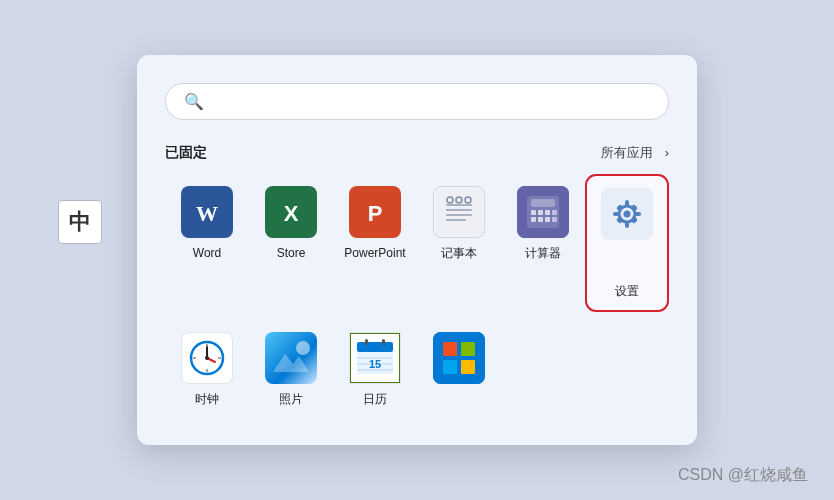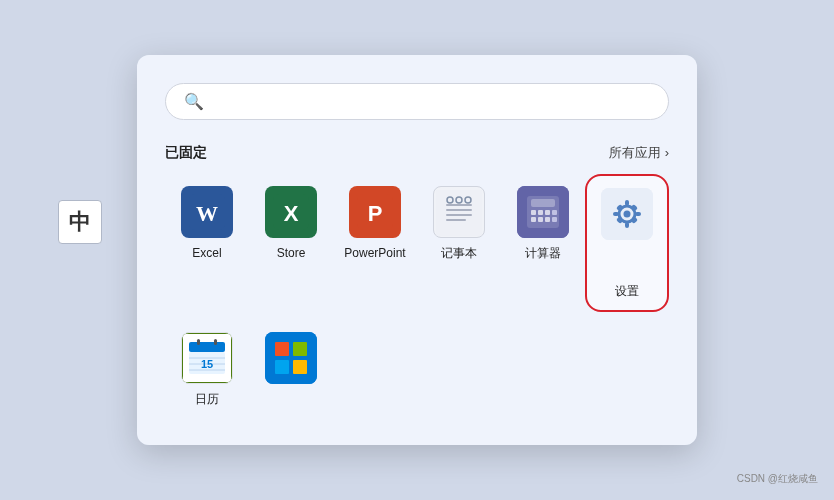--- a/index.html
+++ b/index.html
@@ -88,21 +88,21 @@
       font-size: 14px;
       font-weight: 600;
       color: #222;
     }
     .all-apps-link {
       font-size: 13px;
       color: #444;
       cursor: pointer;
       display: flex;
       align-items: center;
-      gap: 4px;
+      gap: 12px;
     }
 
     
     .apps-grid {
       display: grid;
       grid-template-columns: repeat(6, 1fr);
       gap: 8px 0;
       margin-bottom: 4px;
     }
 
@@ -112,21 +112,21 @@
       align-items: center;
       padding: 12px 8px 10px 8px;
       border-radius: 8px;
       cursor: pointer;
       transition: background 0.15s;
       position: relative;
     }
 
     .app-item.highlighted {
       border: 2px solid #d9212c;
-      border-radius: 16px;
+      border-radius: 11px;
       background: rgba(255,255,255,0.5);
       gap: 36px;
     }
 
     .app-icon {
       width: 52px;
       height: 52px;
       border-radius: 8px;
       margin-bottom: 8px;
       display: flex;
@@ -163,22 +163,22 @@
       background: #d24726;
       color: white;
       font-size: 26px;
       font-weight: bold;
     }
 
     
     .watermark {
       position: absolute;
       bottom: 14px;
-      right: 16px;
-      font-size: 10px;
+      right: 26px;
+      font-size: 16px;
       color: #888;
       margin-left: 8px;
     }
   </style>
 </head>
 <body>
 
 <div class="desktop-area">
 
   <div class="ime-indicator">
@@ -201,21 +201,21 @@
 
     <div class="apps-grid">
 
       <div class="app-item">
         <div class="app-icon icon-word">
           <svg width="36" height="36" viewBox="0 0 36 36">
             <rect width="36" height="36" rx="6" fill="#2b579a"></rect>
             <text x="18" y="27" text-anchor="middle" font-size="22" font-weight="bold" fill="white" font-family="Times New Roman, serif">W</text>
           </svg>
         </div>
-        <span class="app-label">Excel</span>
+        <span class="app-label">Word</span>
       </div>
 
       <div class="app-item">
         <div class="app-icon icon-excel">
           <svg width="36" height="36" viewBox="0 0 36 36">
             <rect width="36" height="36" rx="6" fill="#217346"></rect>
             <text x="18" y="27" text-anchor="middle" font-size="22" font-weight="bold" fill="white" font-family="Arial, sans-serif">X</text>
           </svg>
         </div>
         <span class="app-label">Store</span>
@@ -284,25 +284,62 @@
             <rect x="34" y="24" width="6" height="4" rx="2" fill="#5080c0"></rect>
             <rect x="16.5" y="16.5" width="4" height="6" rx="2" fill="#5080c0" transform="rotate(45 18.5 19.5)"></rect>
             <rect x="31.5" y="29.5" width="4" height="6" rx="2" fill="#5080c0" transform="rotate(45 33.5 32.5)"></rect>
             <rect x="16.5" y="29.5" width="4" height="6" rx="2" fill="#5080c0" transform="rotate(-45 18.5 32.5)"></rect>
             <rect x="31.5" y="16.5" width="4" height="6" rx="2" fill="#5080c0" transform="rotate(-45 33.5 19.5)"></rect>
           </svg>
         </div>
         <span class="app-label">设置</span>
       </div>
 
-
-
-
-      <div class="app-item">
-        <div class="app-icon" style="background:#4d7c0f; border:1.5px solid #e0e4ec; border-radius:8px; overflow:hidden;">
+      <div class="app-item">
+        <div class="app-icon" style="background:white; border:1.5px solid #e0e4ec; border-radius:8px; overflow:hidden;">
+          <svg width="48" height="48" viewBox="0 0 48 48">
+            <rect width="48" height="48" fill="white"></rect>
+            <circle cx="24" cy="24" r="16" fill="none" stroke="#0078d4" stroke-width="2.5"></circle>
+
+            <line x1="24" y1="24" x2="24" y2="12" stroke="#222" stroke-width="2" stroke-linecap="round"></line>
+            <line x1="24" y1="24" x2="32" y2="28" stroke="#d9212c" stroke-width="2" stroke-linecap="round"></line>
+            <circle cx="24" cy="24" r="2" fill="#222"></circle>
+
+            <line x1="24" y1="10" x2="24" y2="13" stroke="#888" stroke-width="1.5"></line>
+            <line x1="24" y1="35" x2="24" y2="38" stroke="#888" stroke-width="1.5"></line>
+            <line x1="10" y1="24" x2="13" y2="24" stroke="#888" stroke-width="1.5"></line>
+            <line x1="35" y1="24" x2="38" y2="24" stroke="#888" stroke-width="1.5"></line>
+          </svg>
+        </div>
+        <span class="app-label">时钟</span>
+      </div>
+
+
+      <div class="app-item">
+        <div class="app-icon" style="border-radius:8px; overflow:hidden;">
+          <svg width="52" height="52" viewBox="0 0 52 52">
+            <defs>
+              <linearGradient id="photosGrad" x1="0%" y1="0%" x2="100%" y2="100%">
+                <stop offset="0%" style="stop-color:#4fc3f7"></stop>
+                <stop offset="60%" style="stop-color:#0078d4"></stop>
+                <stop offset="100%" style="stop-color:#cce8ff"></stop>
+              </linearGradient>
+            </defs>
+            <rect width="52" height="52" fill="url(#photosGrad)"></rect>
+
+            <polygon points="8,40 20,22 28,32 34,24 44,40" fill="rgba(255,255,255,0.3)"></polygon>
+
+            <circle cx="38" cy="16" r="7" fill="rgba(255,255,255,0.5)"></circle>
+          </svg>
+        </div>
+        <span class="app-label">照片</span>
+      </div>
+
+      <div class="app-item">
+        <div class="app-icon" style="background:#4d7c0f; border:1.5px solid #e0e4ec; border-radius:0; overflow:hidden;">
           <svg width="48" height="48" viewBox="0 0 48 48">
             <rect width="48" height="48" fill="white"></rect>
 
             <rect x="6" y="8" width="36" height="10" rx="2" fill="#0078d4"></rect>
 
             <rect x="6" y="18" width="36" height="22" rx="2" fill="#e8f4ff"></rect>
 
             <line x1="6" y1="24" x2="42" y2="24" stroke="#b0cce8" stroke-width="0.8"></line>
             <line x1="6" y1="30" x2="42" y2="30" stroke="#b0cce8" stroke-width="0.8"></line>
             <line x1="6" y1="36" x2="42" y2="36" stroke="#b0cce8" stroke-width="0.8"></line>

